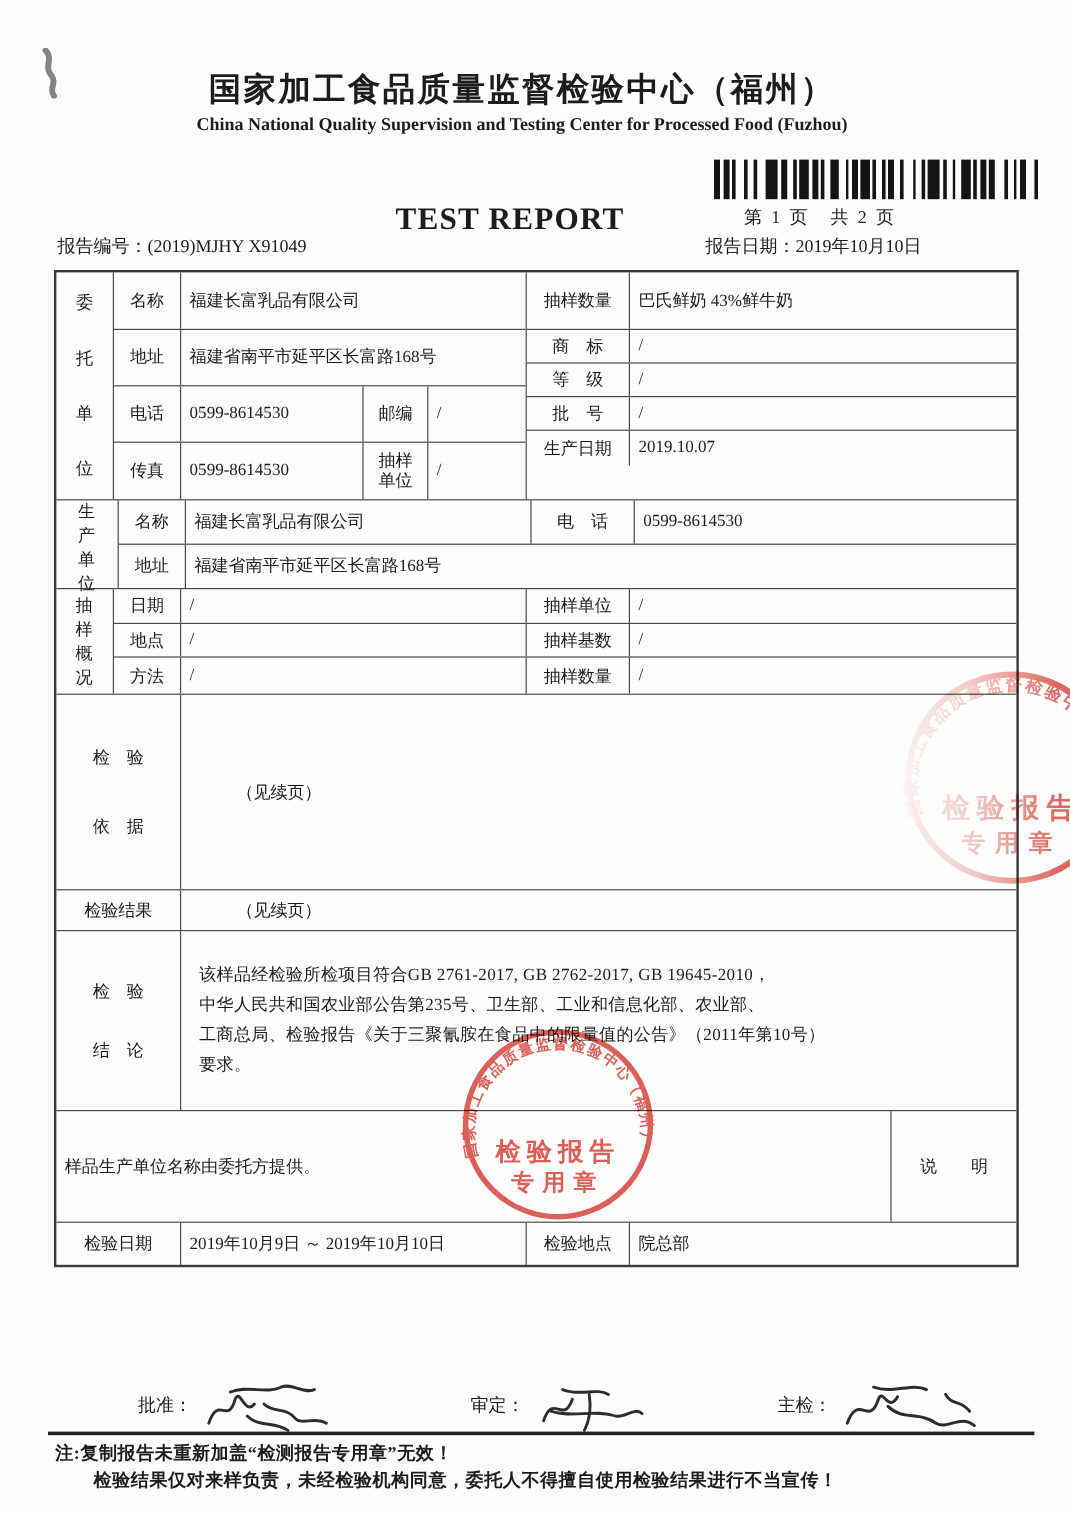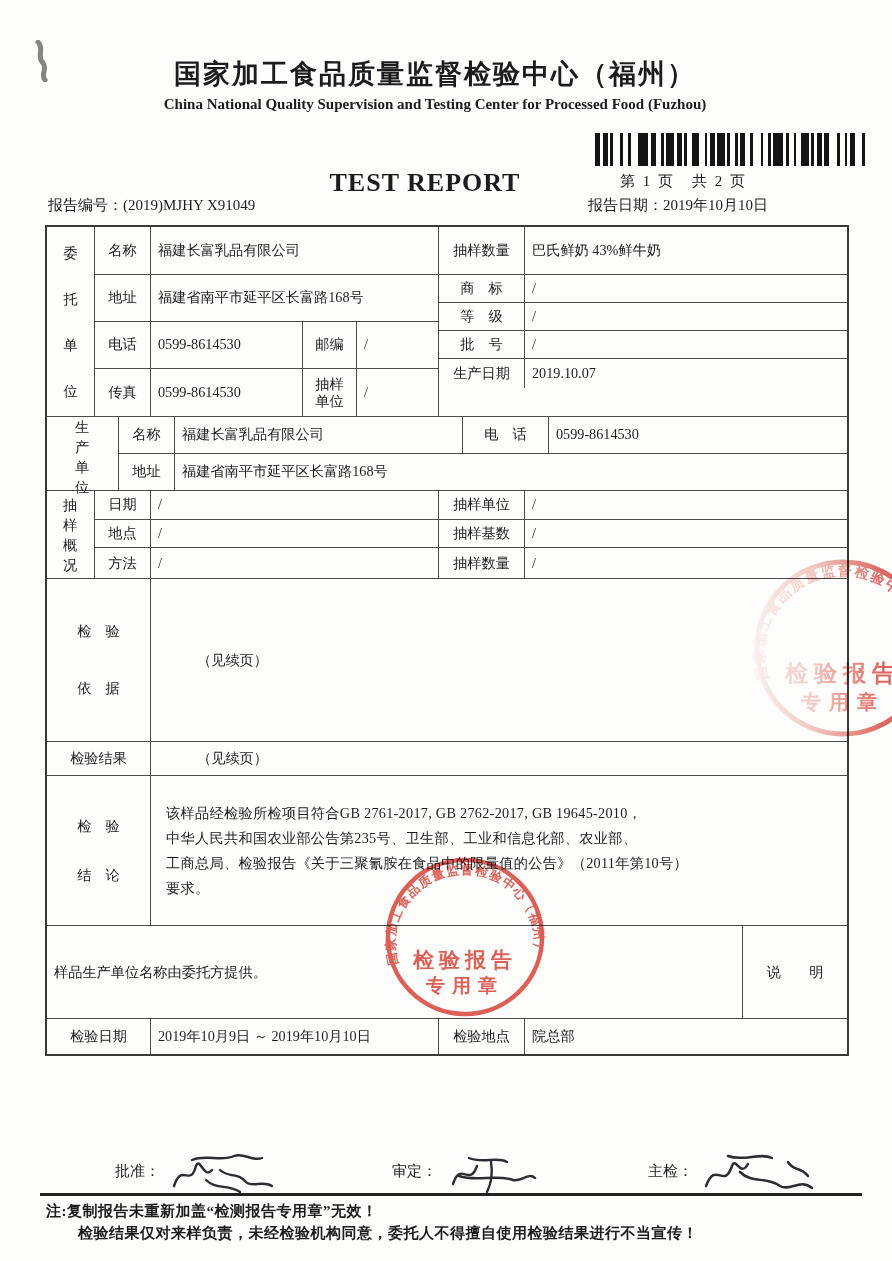--- a/index.html
+++ b/index.html
@@ -180,21 +180,21 @@
           <div class="c" style="flex:1">/</div>
         </div>
         <div class="row" style="height:29px">
           <div class="c ctr" style="width:86px">生产日期</div>
           <div class="c" style="flex:1">2019.10.07</div>
         </div>
       </div>
     </div>
 
     <div class="band" style="height:74px">
-      <div class="c ctr" style="width:72px">
+      <div class="c ctr" style="width:52px">
         <div class="stack2">生产单位</div>
       </div>
       <div class="rows" style="flex:1">
         <div class="row" style="height:37px">
           <div class="c ctr" style="width:56px">名称</div>
           <div class="c" style="width:288px">福建长富乳品有限公司</div>
           <div class="c ctr" style="width:86px">电　话</div>
           <div class="c" style="flex:1">0599-8614530</div>
         </div>
         <div class="row" style="height:37px">

